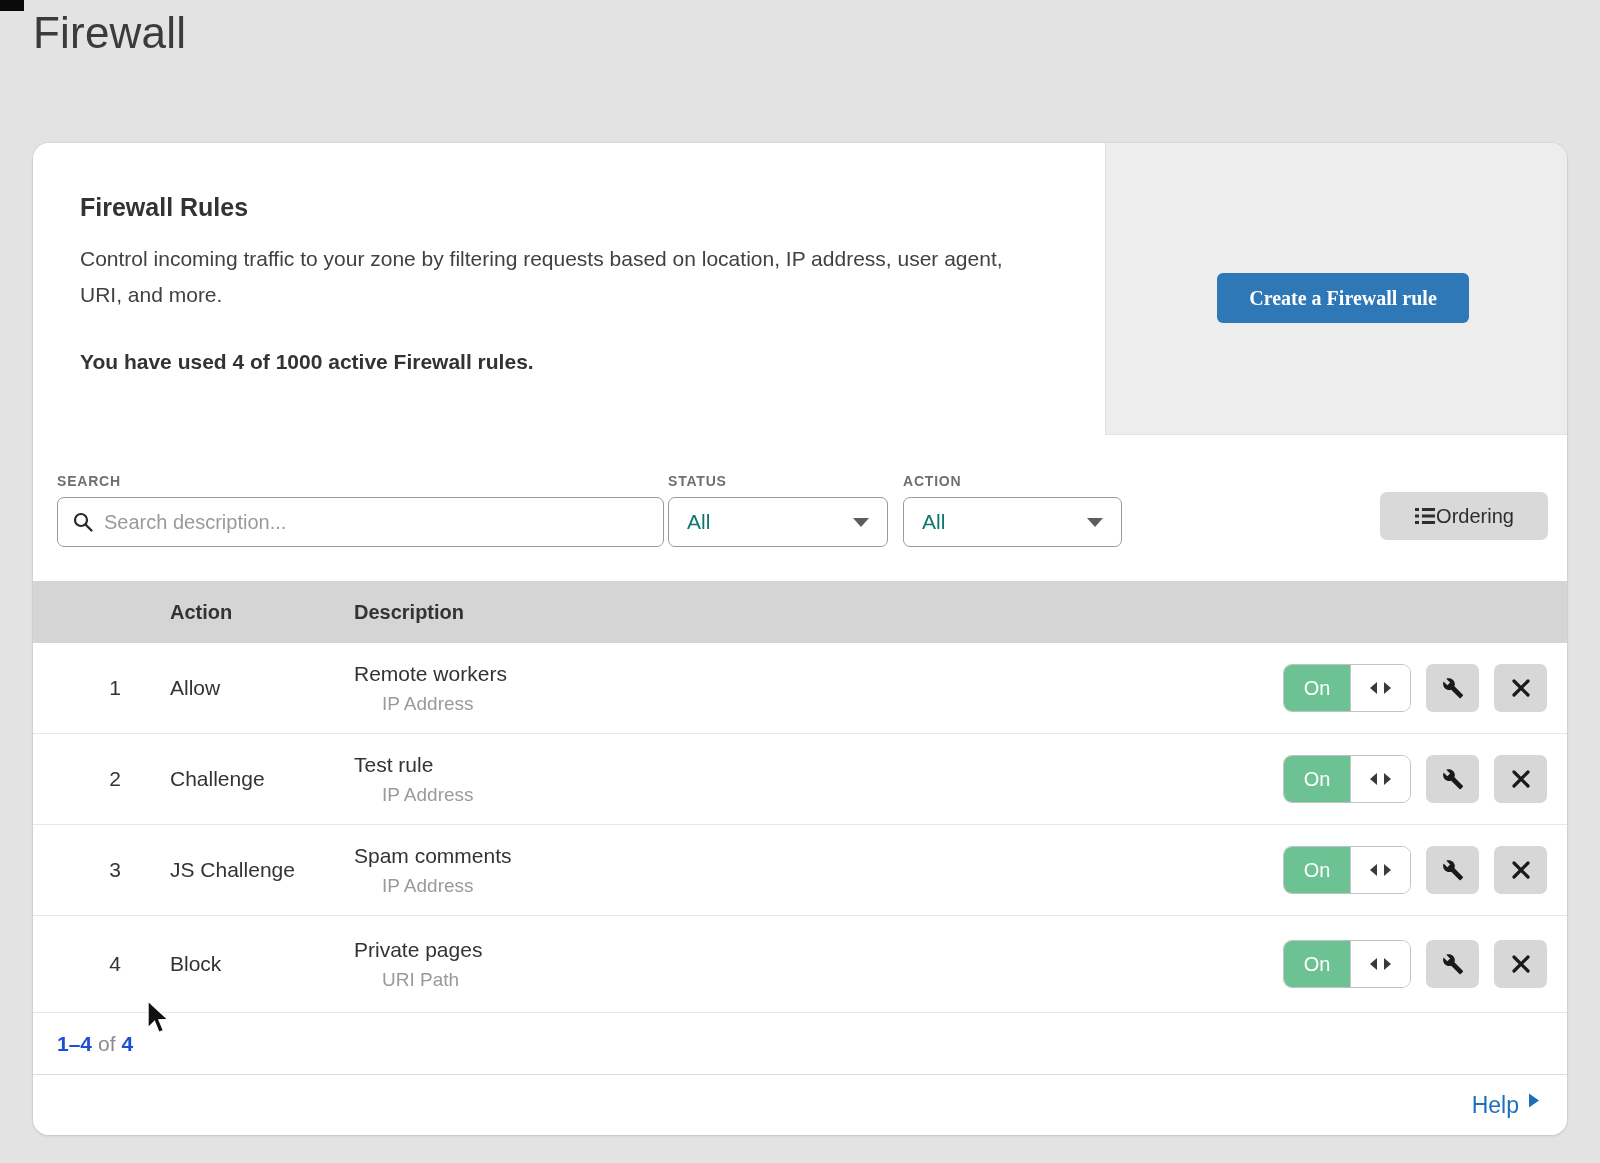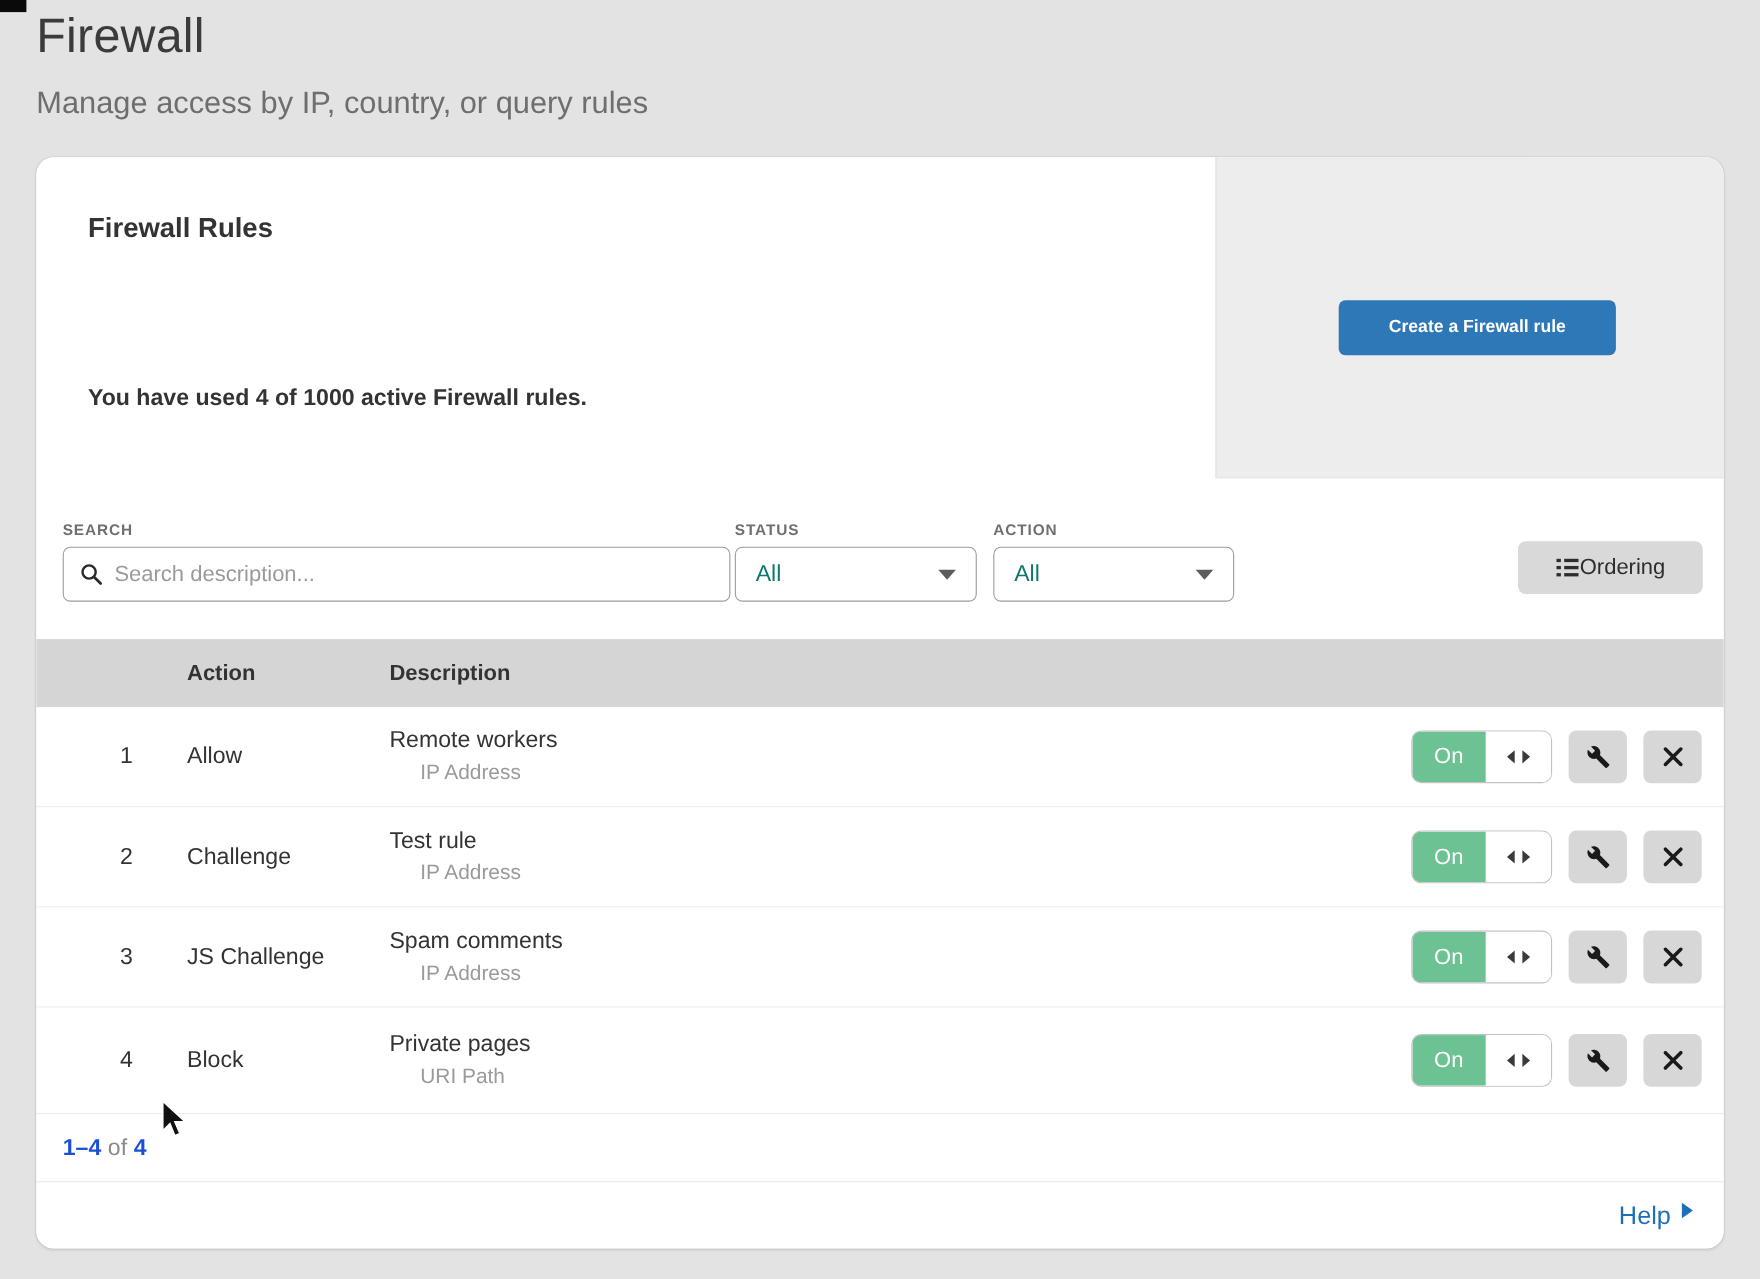--- a/index.html
+++ b/index.html
@@ -28,22 +28,22 @@
   .intro-desc { position:absolute; left:47px; top:98px; width:945px; font-size:21px; line-height:36px; color:#414141; }
   .intro-usage { position:absolute; left:47px; top:207px; font-size:21px; font-weight:700; color:#333; }
 
   .side-panel {
     position:absolute; right:0; top:0; width:462px; height:292px;
     background:#ededed; border-left:1px solid #e0e0e0; border-bottom:1px solid #e2e2e2;
   }
   .create-btn {
     position:absolute; left:111px; top:130px; width:252px; height:50px;
     background:#2e78b7; border:none; border-radius:6px;
-    color:#fff; font-size:16px; font-weight:700; cursor:pointer;
-    font-family:Liberation Sans, sans-serif;
+    color:#fff; font-size:20px; font-weight:700; cursor:pointer;
+    font-family:Liberation Serif, serif;
   }
 
   
   .filters { position:absolute; left:0; top:292px; width:100%; height:146px; background:#fff; }
   .filter-label { position:absolute; top:38px; font-size:14px; font-weight:700; letter-spacing:.8px; color:#6f6f6f; }
   .lbl-search { left:24px; } .lbl-status { left:635px; } .lbl-action { left:870px; }
   .search-box {
     position:absolute; left:24px; top:62px; width:607px; height:50px;
     border:1px solid #9b9b9b; border-radius:7px; background:#fff;
     display:flex; align-items:center; padding:0 14px;
@@ -121,26 +121,26 @@
 
   .cursor { position:absolute; left:146px; top:1000px; width:26px; height:38px; pointer-events:none; }
 </style>
 </head>
 <body>
 
 <div class="page">
   <div class="capture-artifact"></div>
 
   <h1 class="page-title">Firewall</h1>
-  <div class="page-subtitle">Manage access by IP, country, or query rules</div>
 
   <div class="card">
 
     <div class="intro">
       <div class="intro-heading">Firewall Rules</div>
+      <p class="intro-desc">Control incoming traffic to your zone by filtering requests based on location, IP address, user agent, URI, and more.</p>
       <div class="intro-usage">You have used 4 of 1000 active Firewall rules.</div>
     </div>
     <div class="side-panel">
       <button class="create-btn">Create a Firewall rule</button>
     </div>
 
     <div class="filters">
       <div class="filter-label lbl-search">SEARCH</div>
       <div class="search-box">
         <svg width="22" height="22" viewBox="0 0 22 22">

